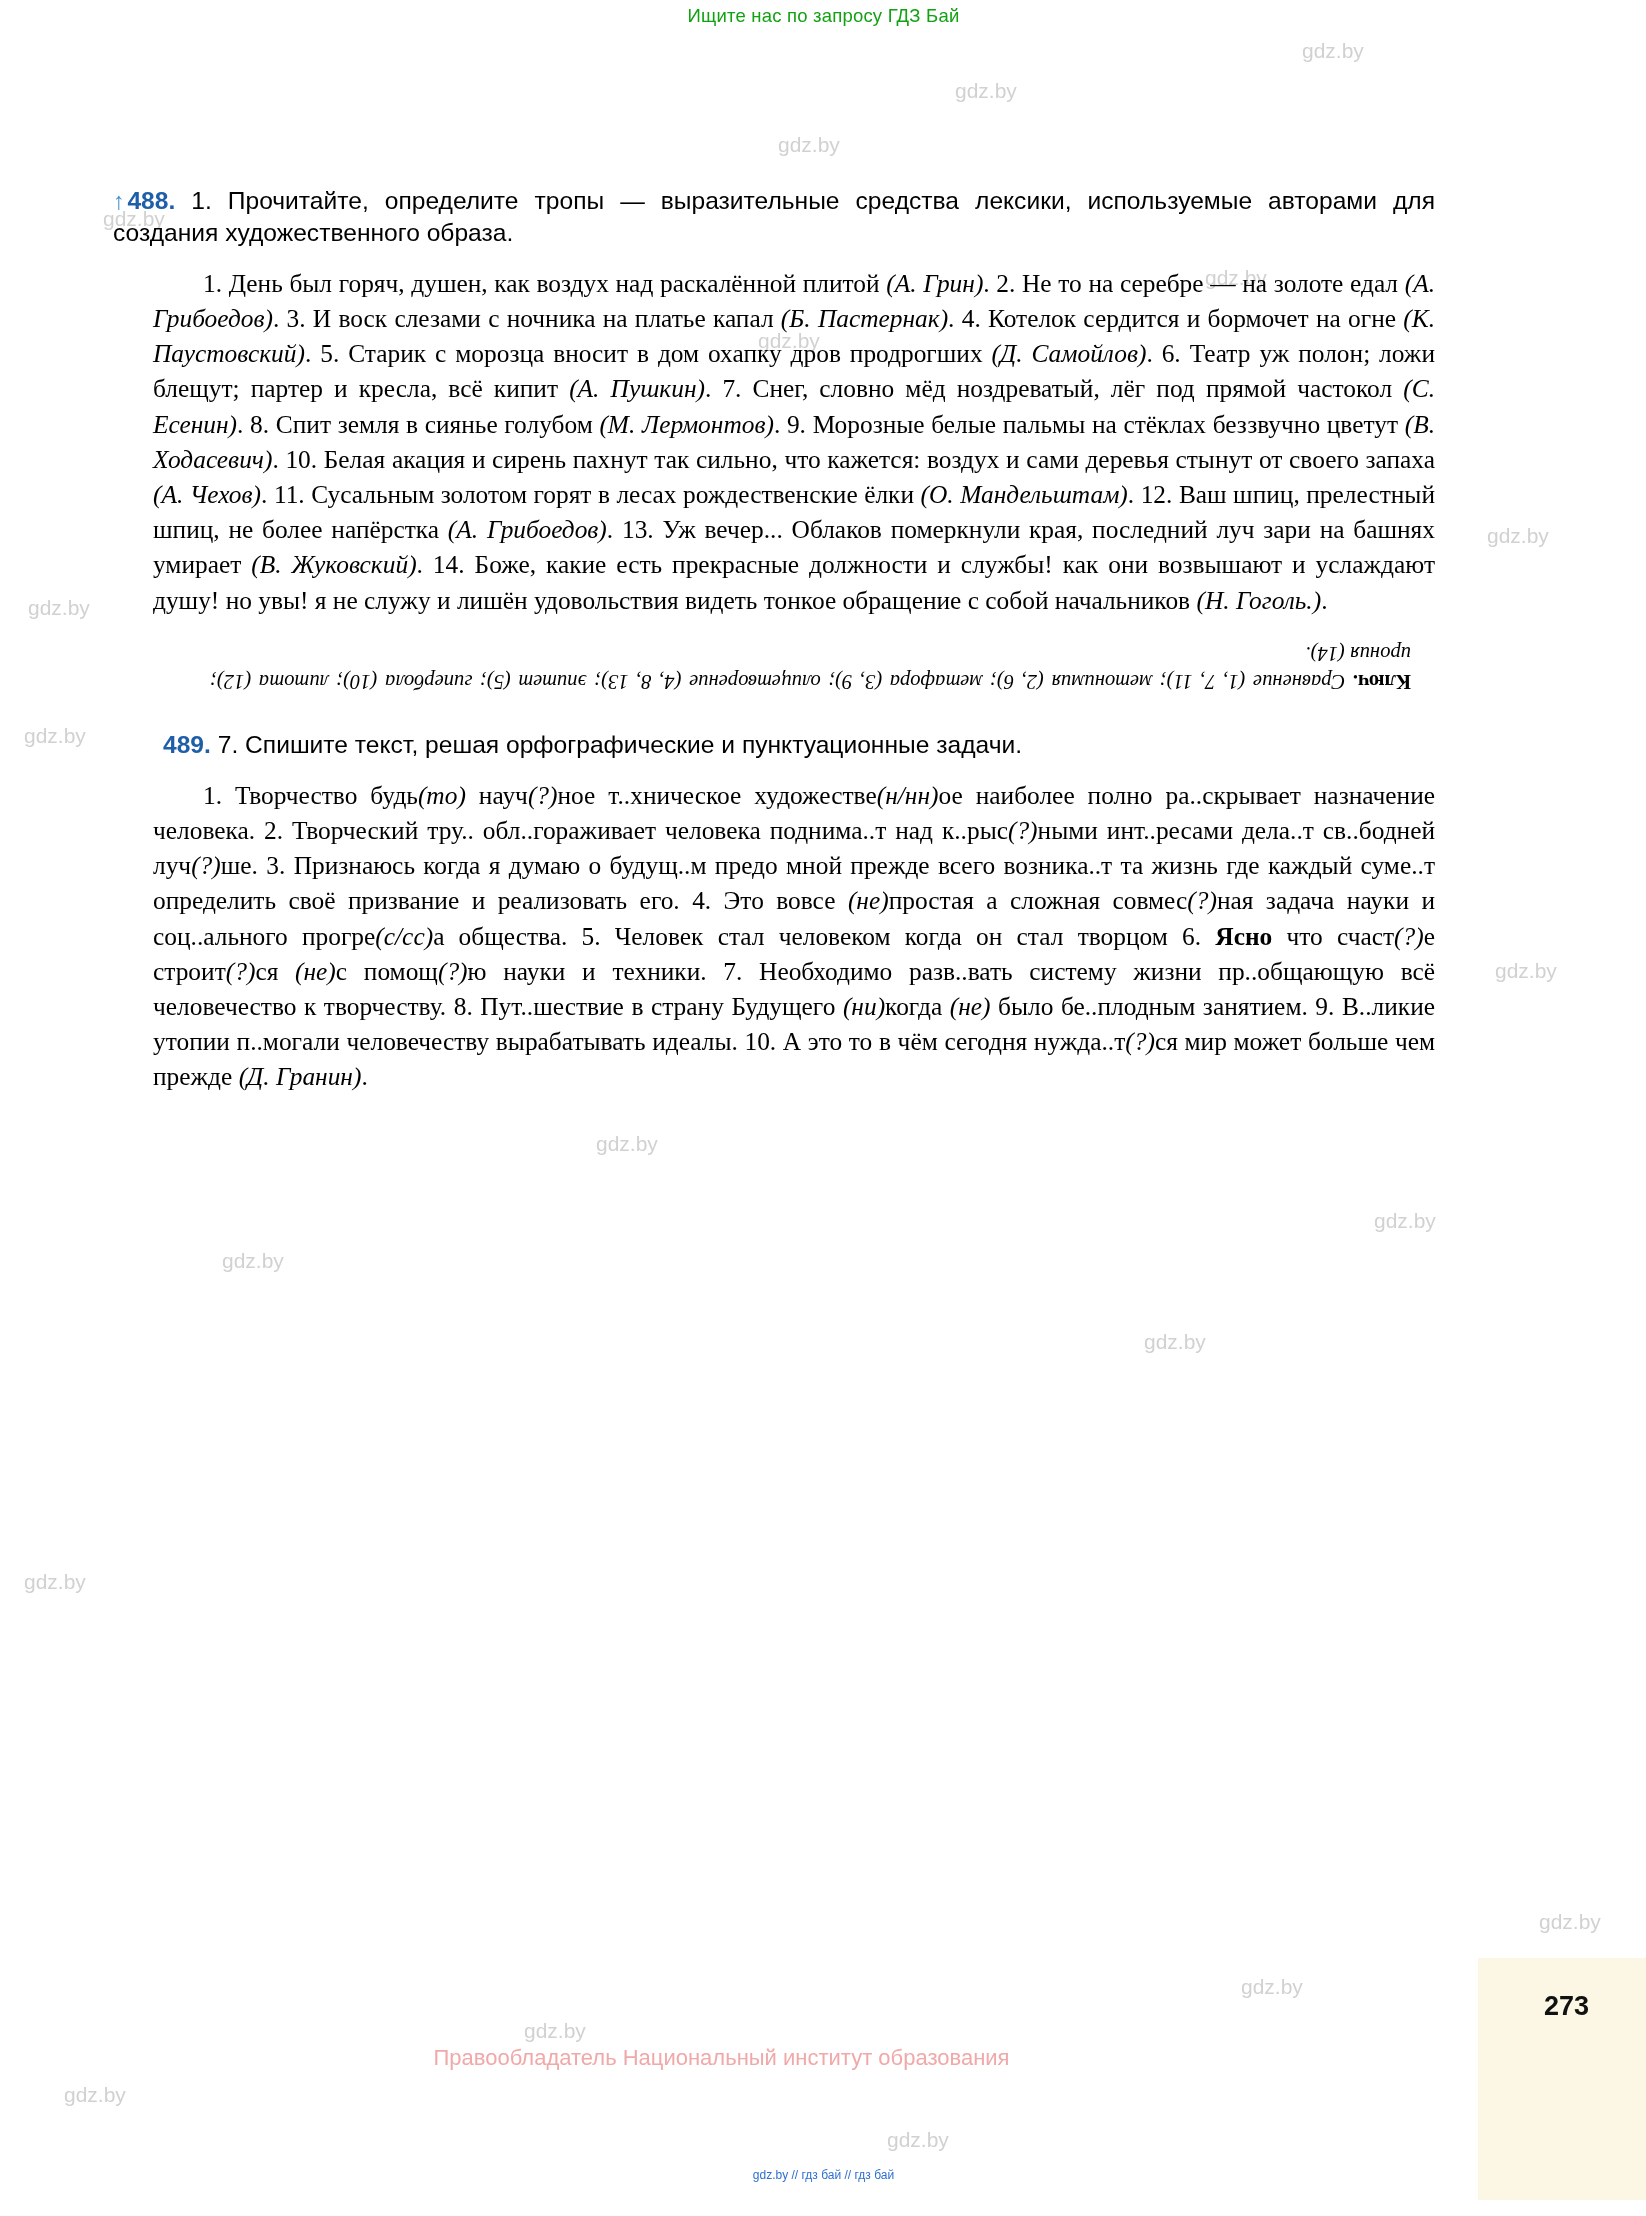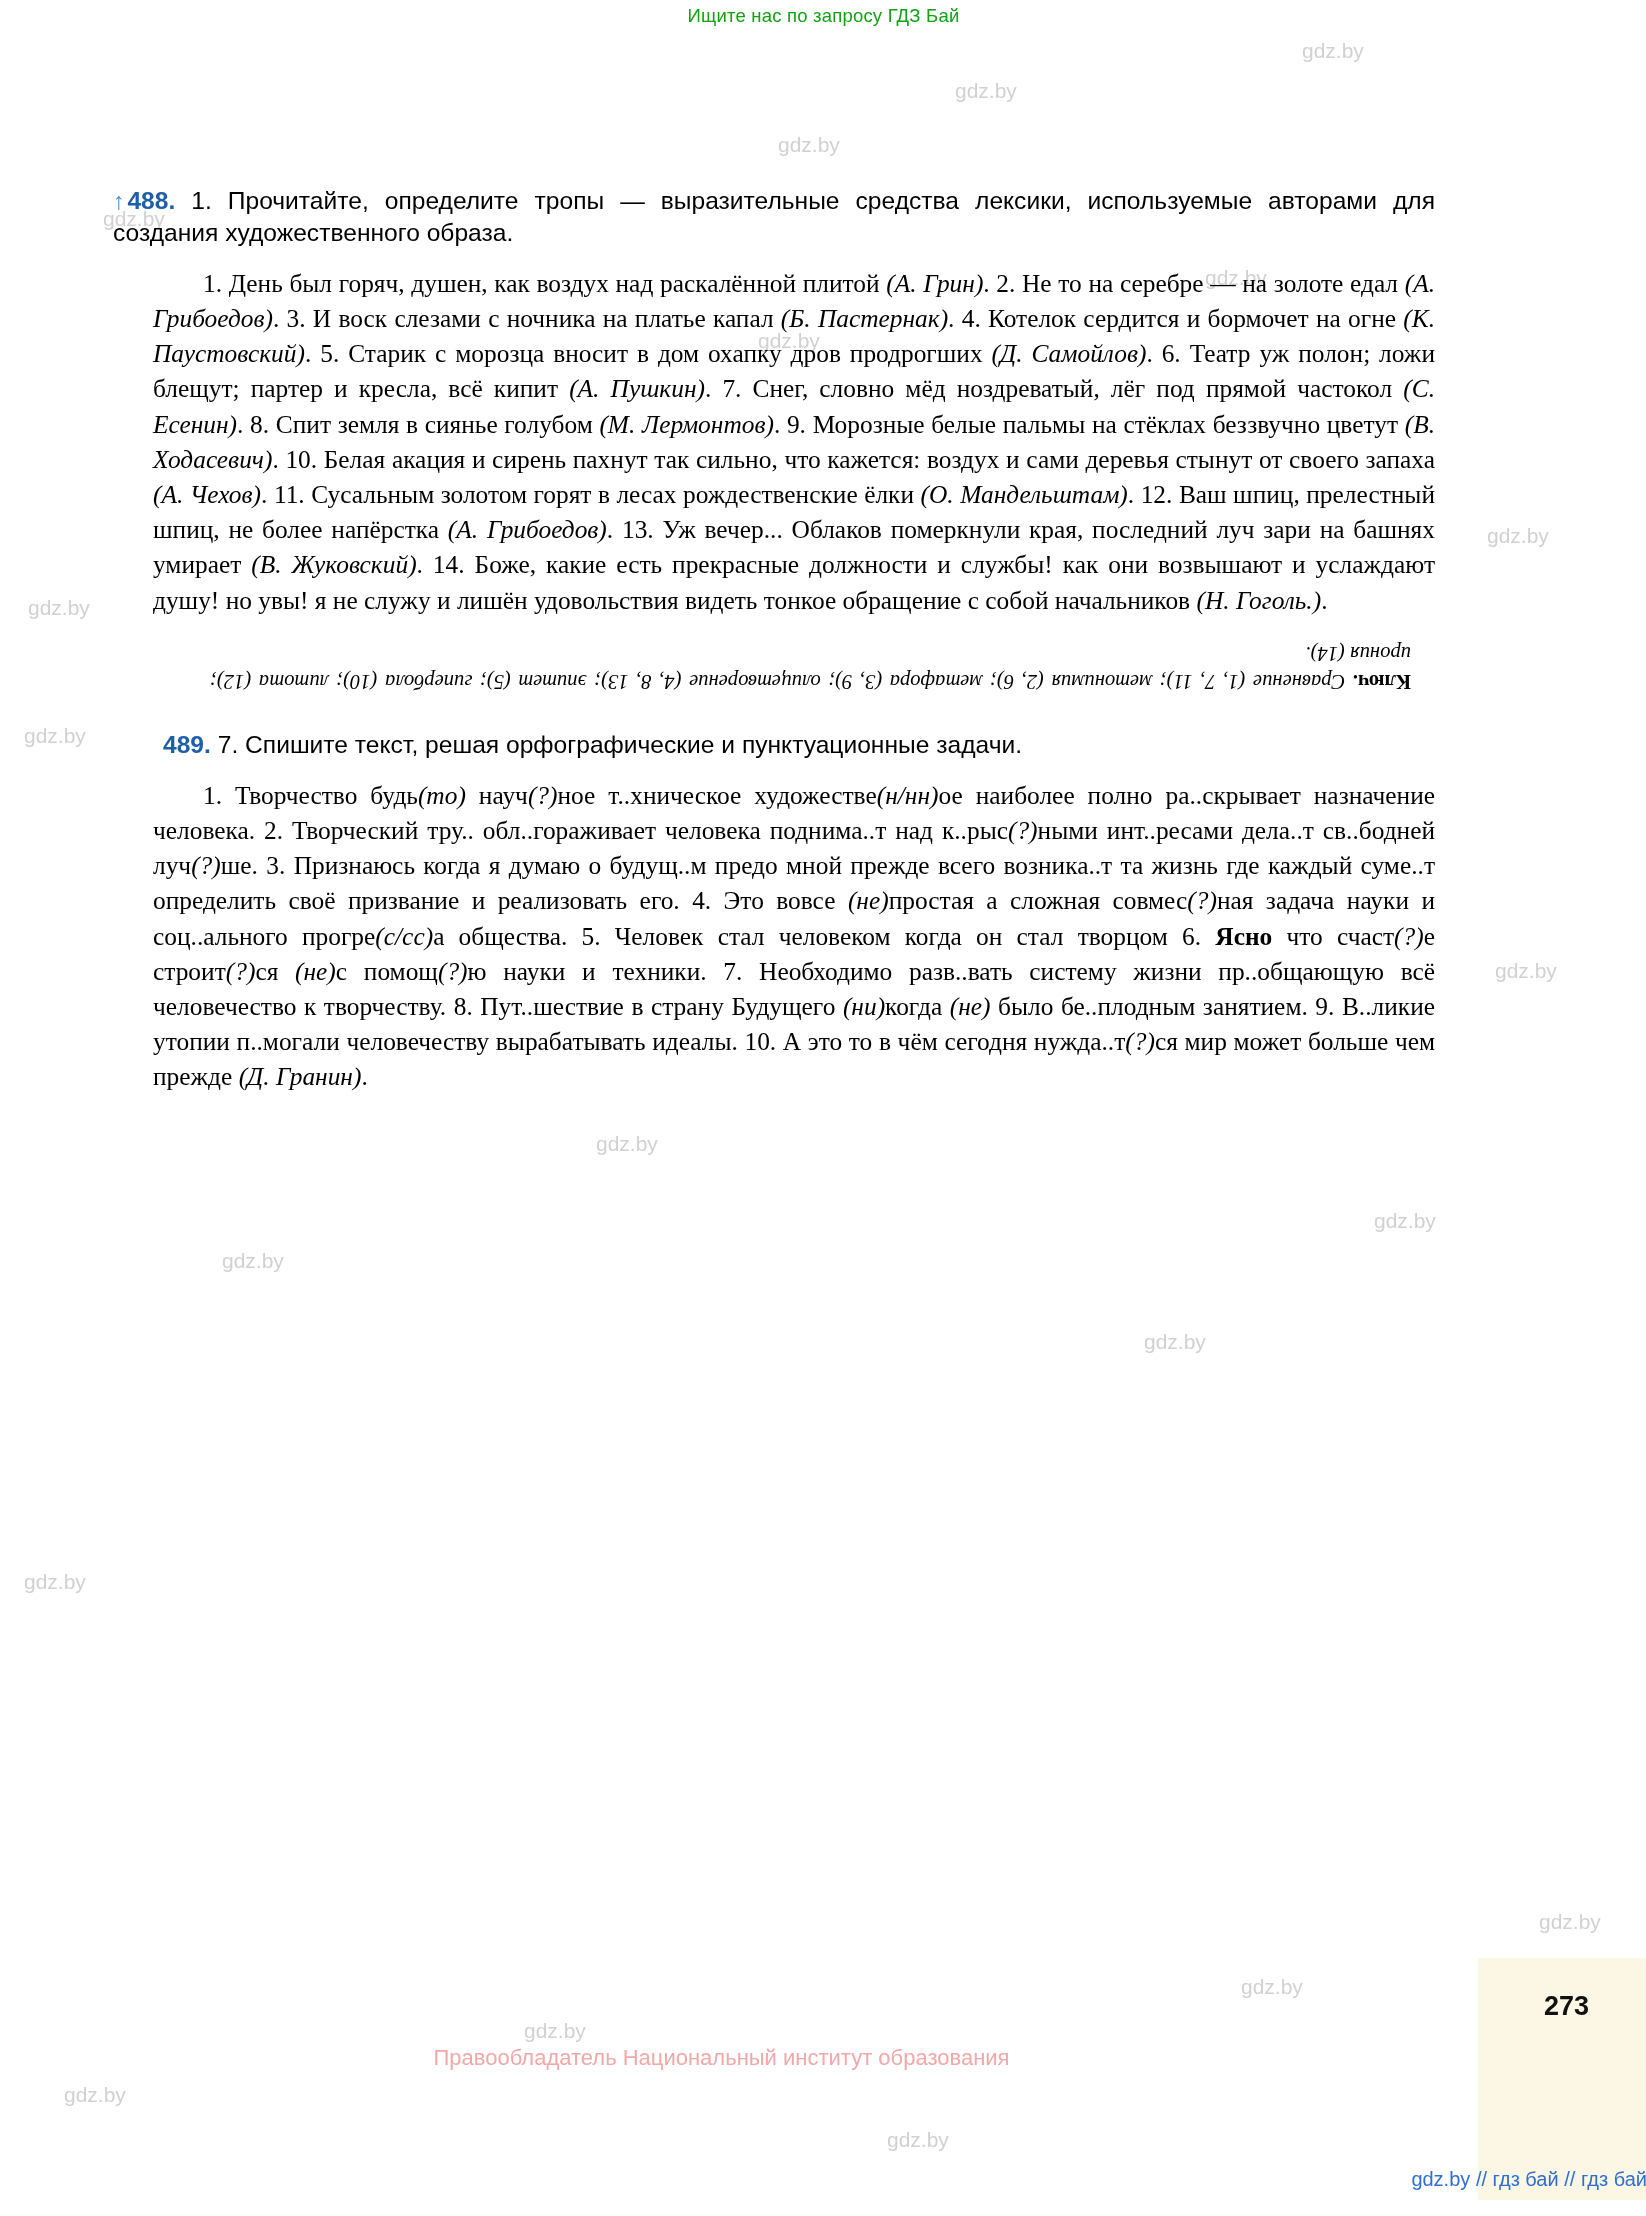--- a/index.html
+++ b/index.html
@@ -136,23 +136,23 @@
     font-family: "Liberation Sans", sans-serif;
     font-size: 22px;
     color: #f0a8a8;
     white-space: nowrap;
   }
   .bottom-links {
     position: absolute;
     left: 0;
     top: 2168px;
     width: 100%;
-    text-align: right;
-    font-family: "Liberation Sans", sans-serif;
-    font-size: 20px;
+    text-align: center;
+    font-family: "Liberation Sans", sans-serif;
+    font-size: 12px;
     color: #2e6fd0;
   }
   .bottom-links span { color: #2e6fd0; }
 </style>
 </head>
 <body>
 
 <div class="top-banner">
   <span>Ищите нас по запросу ГДЗ Бай</span>
 </div>

